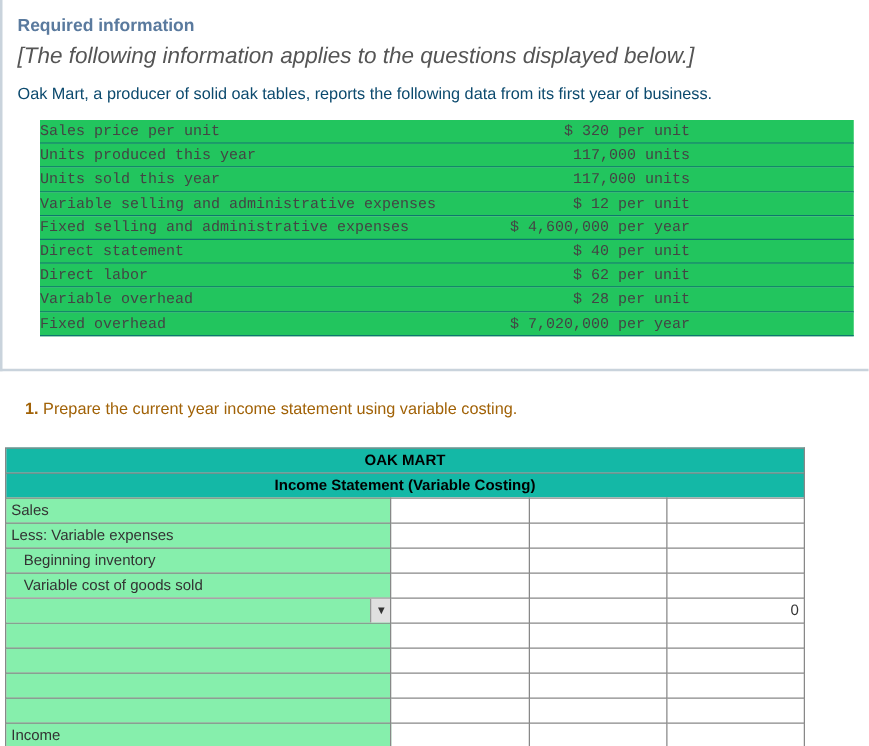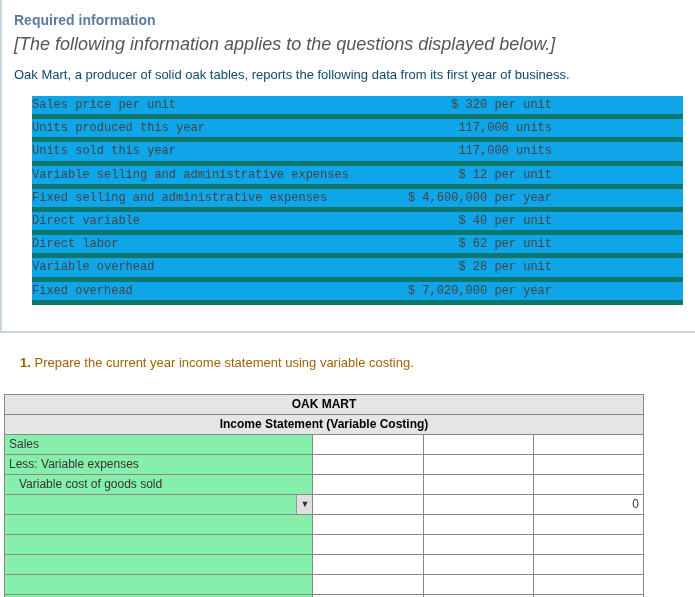--- a/index.html
+++ b/index.html
@@ -38,22 +38,22 @@
     .data-block {
       font-family: "Courier New", monospace;
       font-size: 12px;
       color: #444;
       margin-left: 18px;
       margin-bottom: 10px;
       line-height: 1.35;
     }
     .data-row {
       display: flex;
-      background: #0ea5e9;
-      border-bottom: 5px solid #0f766e;
+      background: #22c55e;
+      border-bottom: 1px solid #0f766e;
     }
     .data-label {
       width: 330px;
       padding: 1px 0;
     }
     .data-value {
       width: 190px;
       text-align: right;
       padding: 1px 0;
     }
@@ -81,21 +81,21 @@
       width: 640px;
     }
     table.income td, table.income th {
       border: 1px solid #888;
       padding: 2px 4px;
       font-size: 12px;
       height: 20px;
       vertical-align: middle;
     }
     .header-blue {
-      background: #e5e5e5;
+      background: #14b8a6;
       text-align: center;
       font-weight: bold;
       color: #000;
     }
     .label-cell {
       background: #86efac;
       text-align: left;
     }
     .indent1 { padding-left: 14px !important; }
     .val-cell {
@@ -152,21 +152,21 @@
       </div>
       <div class="data-row">
         <div class="data-label">Variable selling and administrative expenses</div>
         <div class="data-value">$ 12 per unit</div>
       </div>
       <div class="data-row">
         <div class="data-label">Fixed selling and administrative expenses</div>
         <div class="data-value">$ 4,600,000 per year</div>
       </div>
       <div class="data-row">
-        <div class="data-label">Direct variable</div>
+        <div class="data-label">Direct statement</div>
         <div class="data-value">$ 40 per unit</div>
       </div>
       <div class="data-row">
         <div class="data-label">Direct labor</div>
         <div class="data-value">$ 62 per unit</div>
       </div>
       <div class="data-row">
         <div class="data-label">Variable overhead</div>
         <div class="data-value">$ 28 per unit</div>
       </div>
@@ -207,20 +207,30 @@
             <span>Less: Variable expenses</span>
           </div>
     </td>
     <td class="val-cell"></td>
     <td class="val-cell"></td>
     <td class="val-cell"></td>
   </tr>
   <tr>
     <td class="label-cell indent1">
       <div class="cell-wrap">
+            <span>Beginning inventory</span>
+          </div>
+    </td>
+    <td class="val-cell"></td>
+    <td class="val-cell"></td>
+    <td class="val-cell"></td>
+  </tr>
+  <tr>
+    <td class="label-cell indent1">
+      <div class="cell-wrap">
             <span>Variable cost of goods sold</span>
           </div>
     </td>
     <td class="val-cell"></td>
     <td class="val-cell"></td>
     <td class="val-cell"></td>
   </tr>
   <tr>
     <td class="label-cell indent1 dropdown-cell">
       <div class="dropdown-arrow">▼</div>

